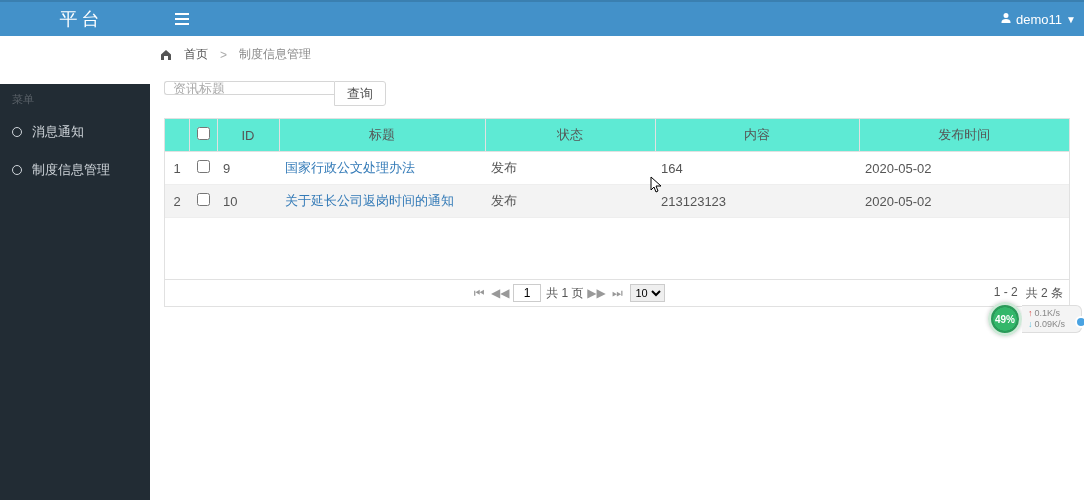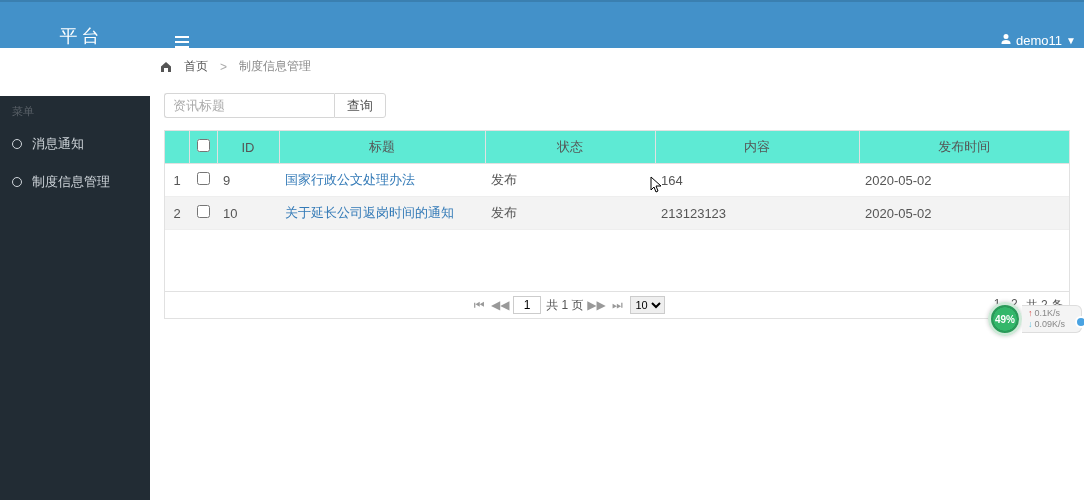--- a/index.html
+++ b/index.html
@@ -6,25 +6,25 @@
 body {
   font-family: "Microsoft YaHei", Arial, sans-serif;
   font-size: 13px;
   background: #ffffff;
   width: 1084px;
   height: 500px;
   overflow: hidden;
   position: relative;
 }
 .topbar {
-  height: 48px;
+  height: 36px;
   background: #4391c9;
   border-top: 2px solid #3a7fb0;
   display: flex;
-  align-items: flex-end;
+  align-items: center;
 }
 .brand {
   width: 163px;
   text-align: center;
   color: #fff;
   font-size: 18px;
   font-weight: 300;
   letter-spacing: 4px;
 }
 .hamburger {
@@ -85,21 +85,21 @@
   align-items: center;
   gap: 12px;
 }
 .breadcrumb .home-icon svg { display: block; }
 .breadcrumb a { color: #555; text-decoration: none; }
 .breadcrumb .sep { color: #aaa; }
 .content { padding: 8px 14px; }
 .search-row { display: flex; margin-bottom: 12px; }
 .search-input {
   width: 170px;
-  height: 25px;
+  height: 14px;
   border: 1px solid #d6d6d6;
   border-right: none;
   border-radius: 3px 0 0 3px;
   padding: 3px 8px;
   font-size: 13px;
   color: #555;
   outline: none;
 }
 .search-input::placeholder { color: #aaa; }
 .search-btn {

